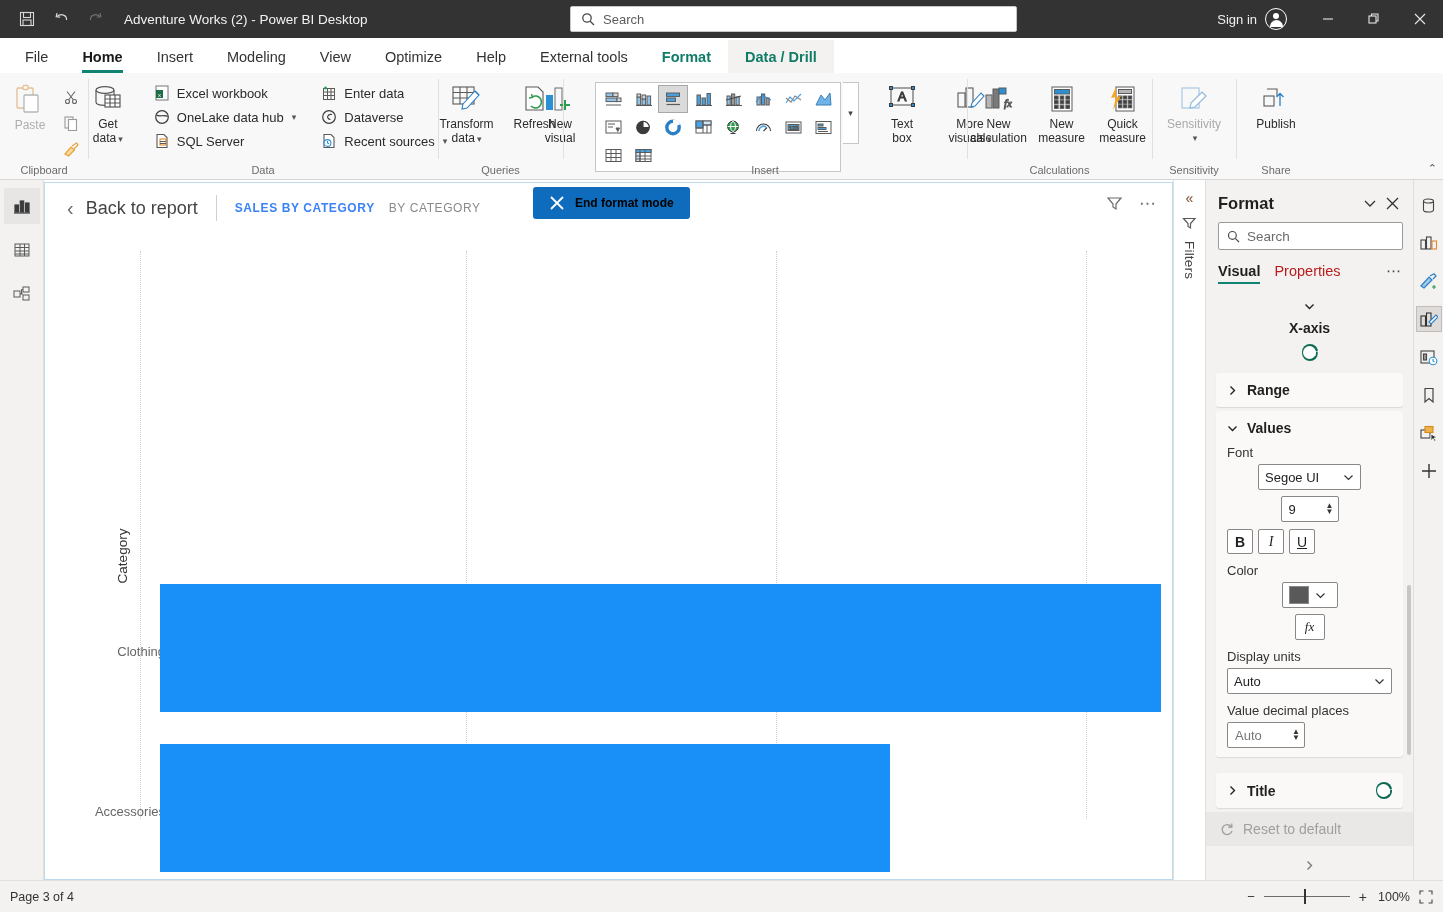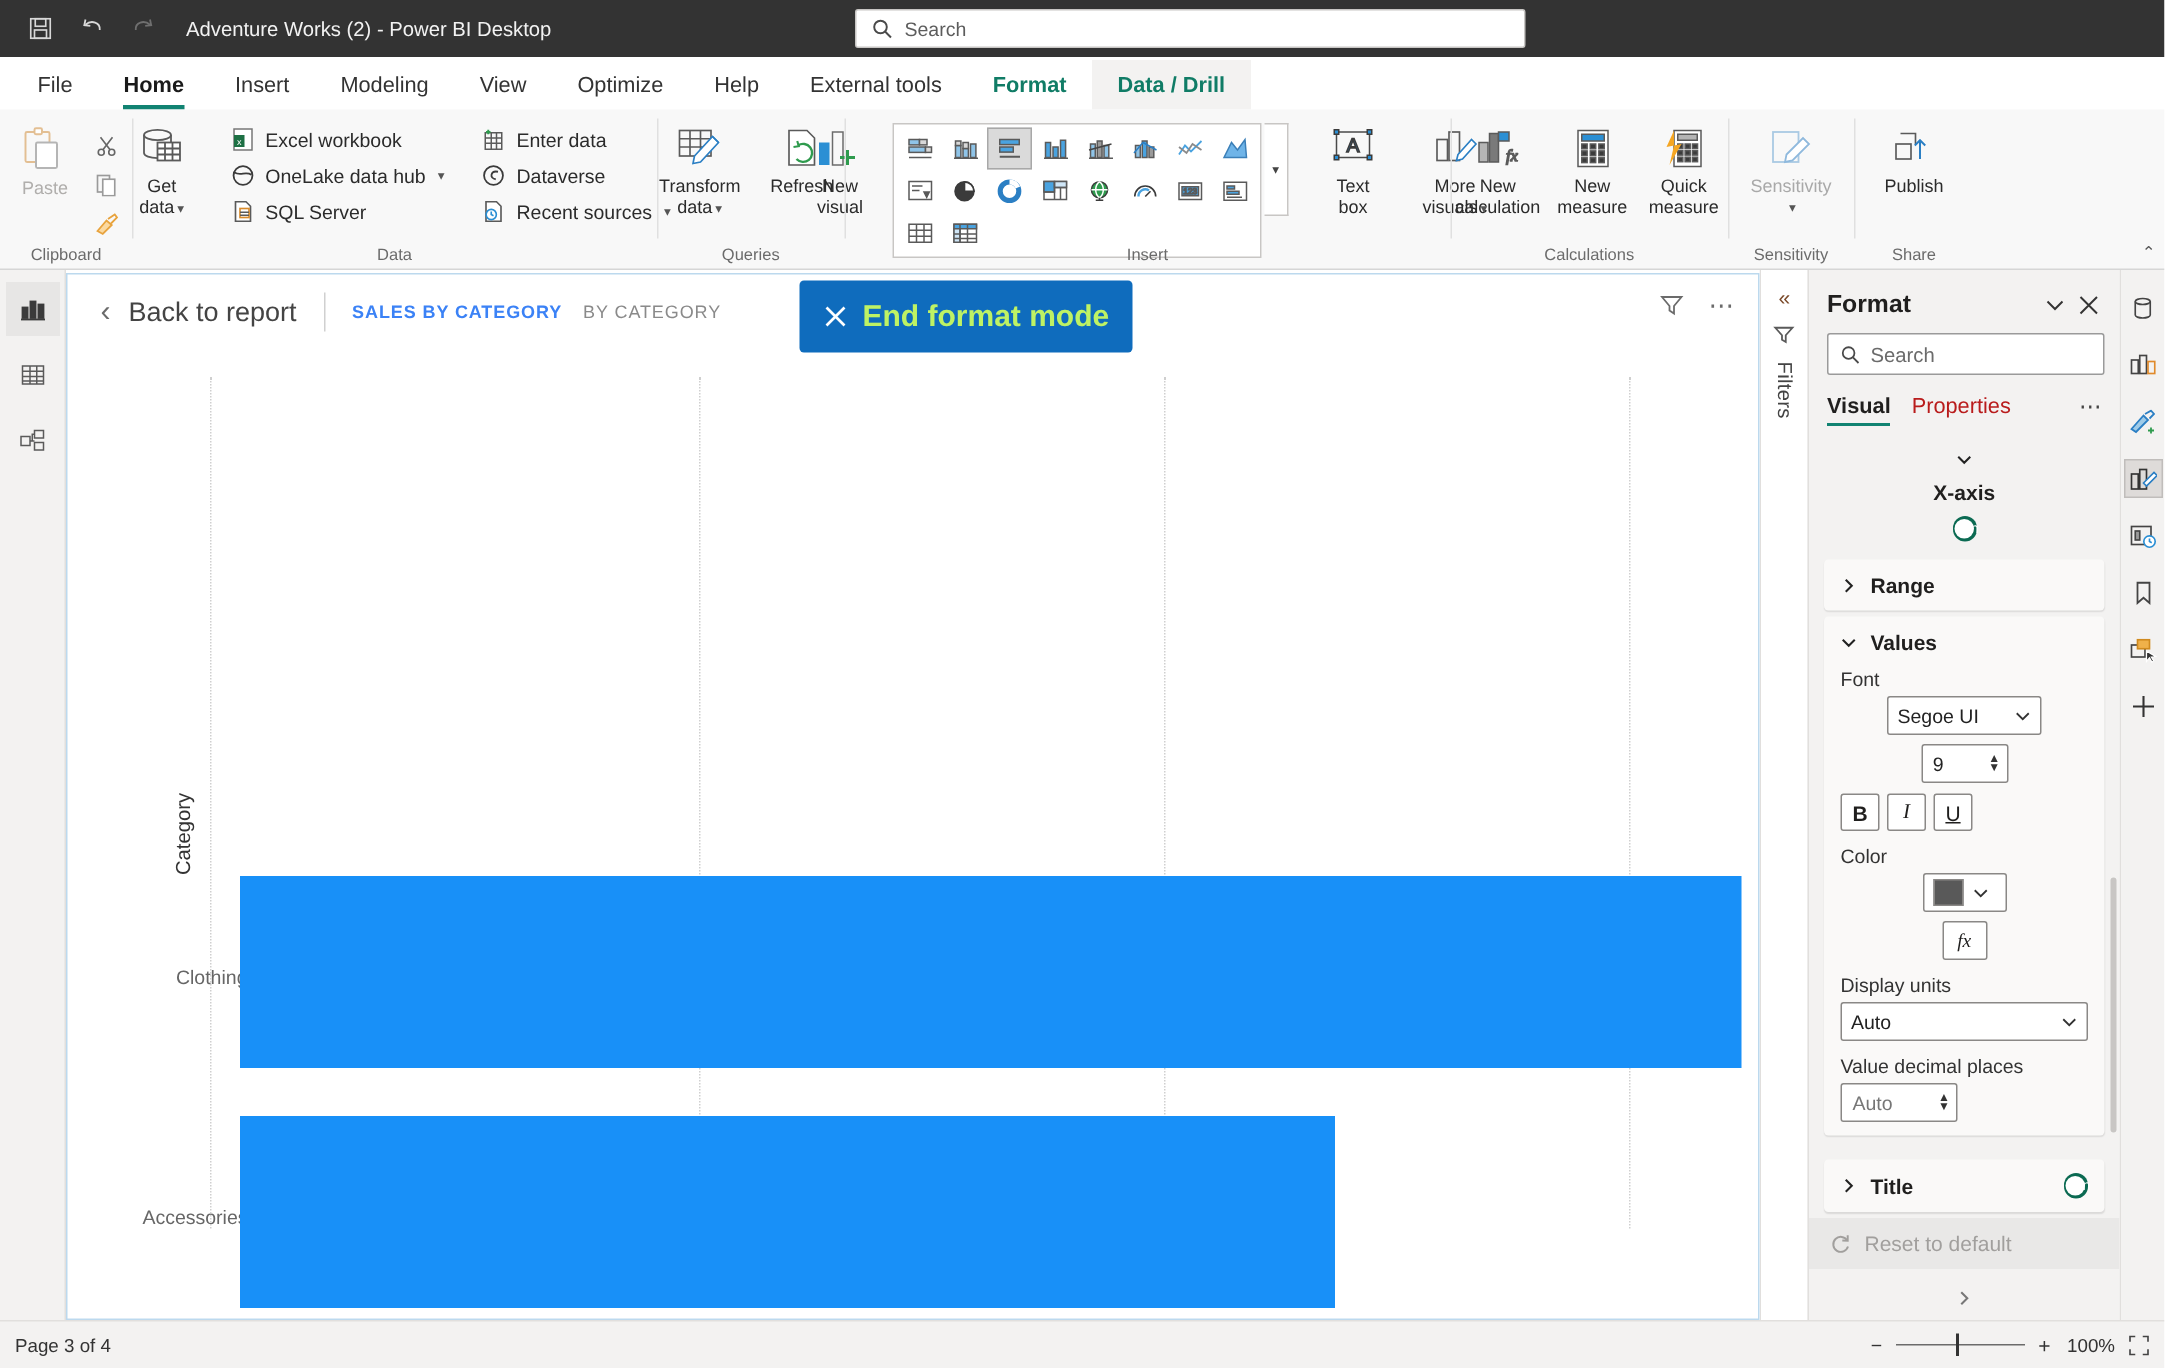--- a/index.html
+++ b/index.html
@@ -130,23 +130,23 @@
   .drill-header {
     height:50px; display:flex; align-items:center; padding-left:22px; gap:0;
     position:relative;
   }
   .back-chevron { font-size:20px; color:#6b6b6b; font-weight:300; margin-right:12px; }
   .back-text { font-size:18px; color:#444; }
   .vsep { width:1px; height:26px; background:#d0d0d0; margin:0 18px; }
   .crumb-strong { font-size:12px; font-weight:bold; letter-spacing:.6px; color:#3b82f6; }
   .crumb-soft { font-size:12px; letter-spacing:.6px; color:#8a8a8a; margin-left:14px; }
   .endformat {
-    position:absolute; left:488px; top:4px; height:48px; background:#0f6cbd; color:#bef264;
+    position:absolute; left:488px; top:4px; height:32px; background:#0f6cbd; color:#000000;
     border-radius:3px; display:flex; align-items:center; gap:10px; padding:0 16px;
-    font-size:20px; font-weight:600;
+    font-size:12px; font-weight:600;
   }
   .hdr-icons { position:absolute; right:16px; top:12px; display:flex; align-items:center; gap:16px;
                color:#6b6b6b; }
 
   
   .chart { position:absolute; left:0; right:0; top:50px; bottom:0; }
   .axis-ytitle {
     position:absolute; left:50px; top:50%; transform:translateY(-50%) rotate(-90deg);
     transform-origin:center; font-size:13.5px; color:#333; white-space:nowrap;
   }
@@ -287,20 +287,40 @@
   <div class="tb-title">Adventure Works (2) - Power BI Desktop</div>
 
   <div class="tb-search">
     <svg width="14" height="14" viewBox="0 0 14 14" fill="none" stroke="#4a4a4a" stroke-width="1.3">
       <circle cx="6" cy="6" r="4.2"></circle>
         <path d="M9.2 9.2 L13 13"></path>
     </svg>
     <span>Search</span>
   </div>
 
+  <div class="tb-right">
+    <span class="signin">Sign in</span>
+    <div class="avatar-circle"></div>
+    <div class="wbtn">
+      <svg width="12" height="12" viewBox="0 0 12 12" stroke="#e8e8e8" stroke-width="1.1">
+          <path d="M1 6 H11"></path>
+        </svg>
+    </div>
+    <div class="wbtn">
+      <svg width="12" height="12" viewBox="0 0 12 12" fill="none" stroke="#e8e8e8" stroke-width="1.1">
+        <rect x="1" y="3" width="7" height="7"></rect>
+          <path d="M3.5 3 V1 H10 V8 H8"></path>
+      </svg>
+    </div>
+    <div class="wbtn close">
+      <svg width="12" height="12" viewBox="0 0 12 12" stroke="#e8e8e8" stroke-width="1.1">
+          <path d="M1 1 L11 11 M11 1 L1 11"></path>
+        </svg>
+    </div>
+  </div>
 </div>
 
 <div class="ribbon-tabs">
   <div class="rtab">File</div>
   <div class="rtab active">Home</div>
   <div class="rtab">Insert</div>
   <div class="rtab">Modeling</div>
   <div class="rtab">View</div>
   <div class="rtab">Optimize</div>
   <div class="rtab">Help</div>

